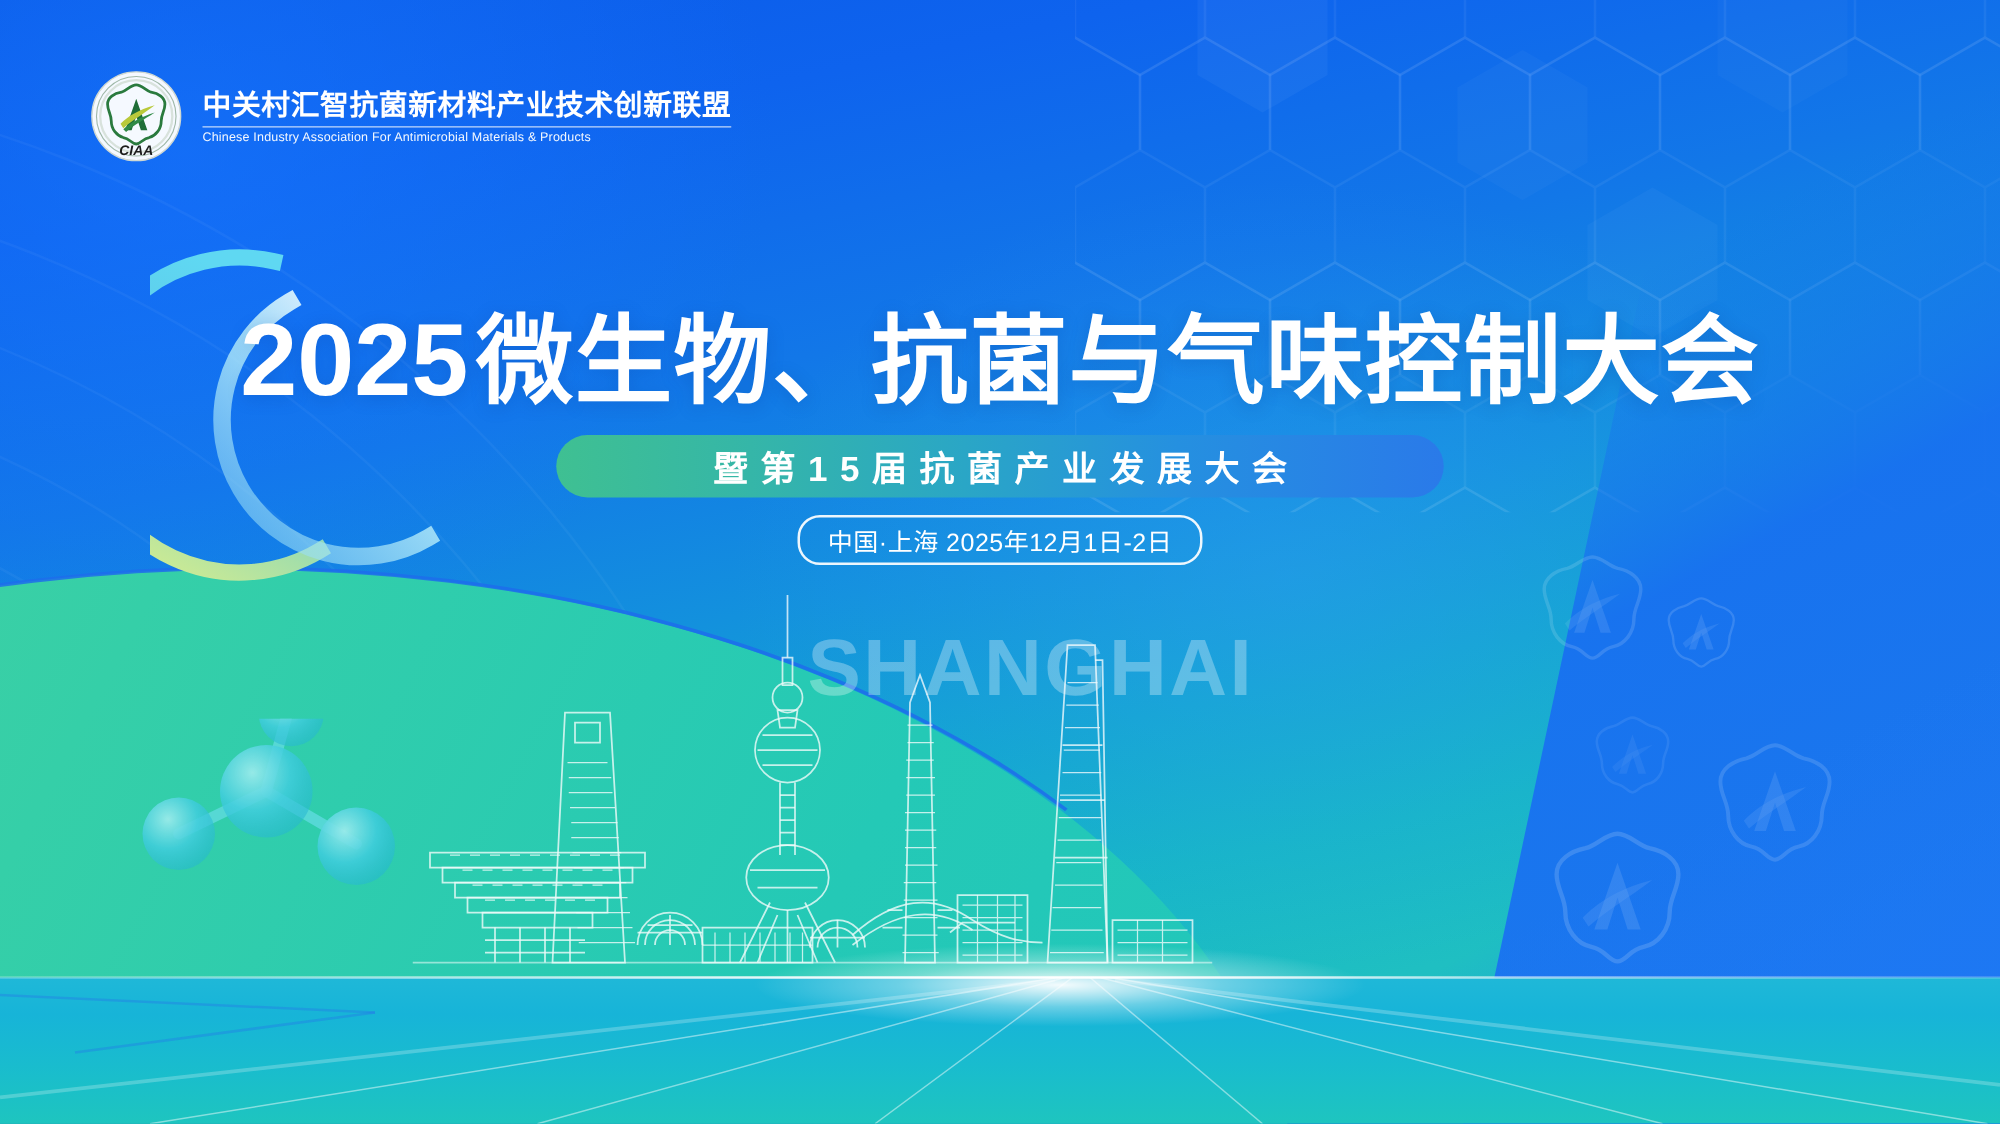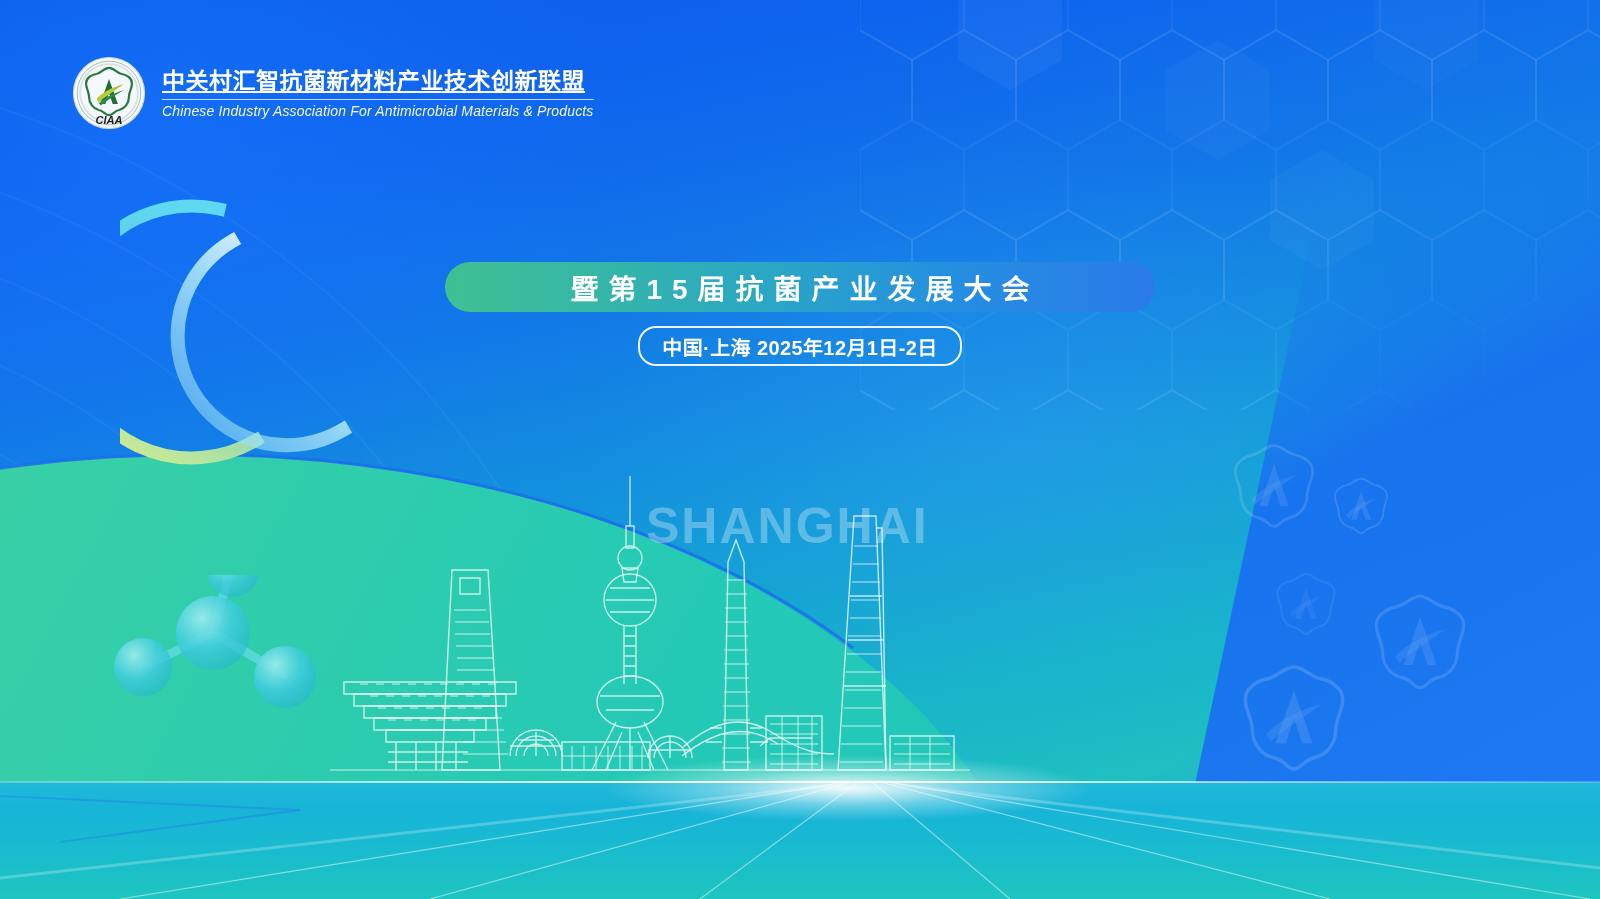--- a/index.html
+++ b/index.html
@@ -113,42 +113,42 @@
 
   
   .starmark { position:absolute; opacity:.30; }
 
   
   .titlearc { position:absolute; left:120px; top:185px; width:330px; height:290px;}
 
   
   .shanghai-wm {
     position:absolute; left: 646px; top: 497px;
-    font-size: 50px; font-weight: 700; letter-spacing: 2px;
+    font-size: 64px; font-weight: 700; letter-spacing: 2px;
     color: rgba(255,255,255,.30);
     font-family: "Liberation Sans", sans-serif;
     white-space: nowrap;
     user-select:none;
   }
 
   
   .header {
     position:absolute; left:72px; top:56px;
     display:flex; align-items:center; gap:16px;
   }
   .logo-badge { width:74px; height:74px; flex:0 0 74px; }
   .logo-text { display:flex; flex-direction:column; gap:3px; padding-top:2px;}
   .logo-cn {
     color:#ffffff; font-size:23px; font-weight:700; letter-spacing:.5px;
-    line-height:1.2; white-space:nowrap;text-decoration:underline;
+    line-height:1.2; white-space:nowrap;
   }
   .logo-rule { height:1px; background:rgba(255,255,255,.75); width:100%; }
   .logo-en {
-    color:#ffffff; font-size:14px; letter-spacing:.15px; line-height:1.2;
-    white-space:nowrap; opacity:.95;font-style:italic;
+    color:#ffffff; font-size:10px; letter-spacing:.15px; line-height:1.2;
+    white-space:nowrap; opacity:.95;
   }
 
   
   .titleblock { position:absolute; left:0; right:0; top:246px; text-align:center; }
 
   .maintitle {
     color:#ffffff;
     font-size: 78px;
     font-weight: 700;
     letter-spacing: 1px;
@@ -180,21 +180,21 @@
     color:#ffffff; font-size:20px; font-weight:700; letter-spacing:.5px;
     white-space:nowrap;
   }
 
   .datebadge {
     margin: 14px auto 12px;
     display:inline-flex; align-items:center; justify-content:center;
     height: 36px; padding: 0 22px;
     border: 2px solid rgba(255,255,255,.92);
     border-radius: 18px;
-    color:#ffffff; font-size:20px; font-weight:700; letter-spacing:.4px;
+    color:#ffffff; font-size:20px; font-weight:400; letter-spacing:.4px;
     white-space:nowrap;
   }
   .datebadge-wrap { text-align:center; }
 </style>
 </head>
 <body>
 
 <div id="stage">
 
   <div class="glow-a"></div>
@@ -434,20 +434,21 @@
       <text x="50" y="92" text-anchor="middle" font-family="Liberation Sans, sans-serif" font-size="15" font-weight="700" font-style="italic" fill="#1d1d1d">CIAA</text>
     </svg>
     <div class="logo-text">
       <div class="logo-cn">中关村汇智抗菌新材料产业技术创新联盟</div>
       <div class="logo-rule"></div>
       <div class="logo-en">Chinese Industry Association For Antimicrobial Materials &amp; Products</div>
     </div>
   </div>
 
   <div class="titleblock">
+    <h1 class="maintitle"><span class="yr">2025</span><span>微生物、抗菌与气味控制大会</span></h1>
 
     <div class="subbar">
       <span class="subbar-text">暨第15届抗菌产业发展大会</span>
     </div>
 
 
     <div class="datebadge-wrap">
       <div class="datebadge">中国·上海 2025年12月1日-2日</div>
     </div>
   </div>

